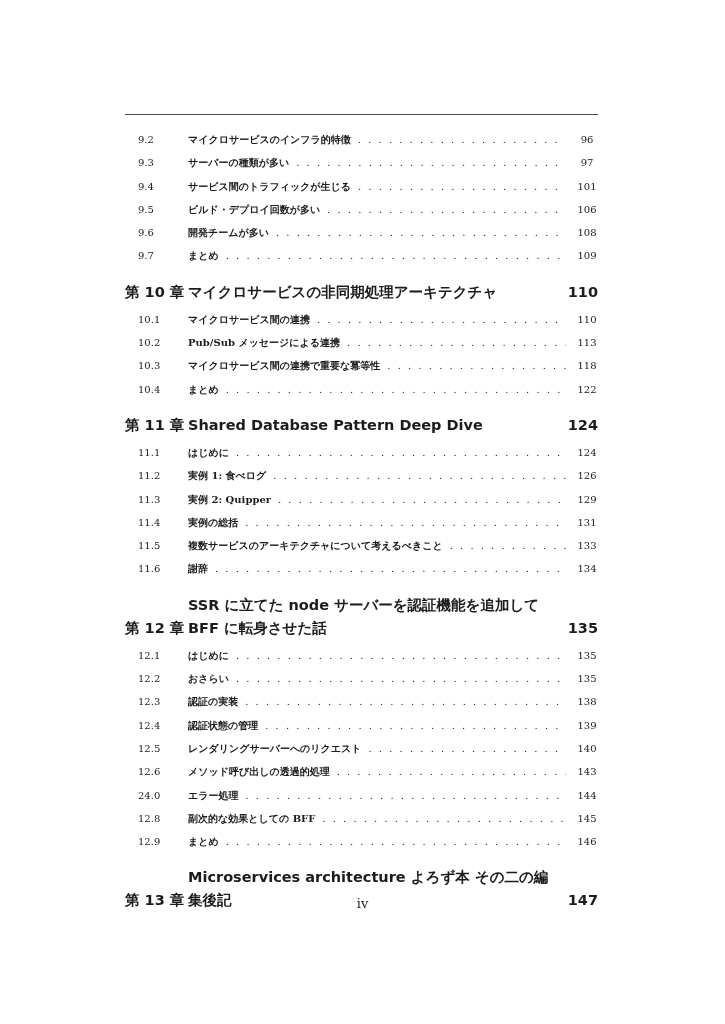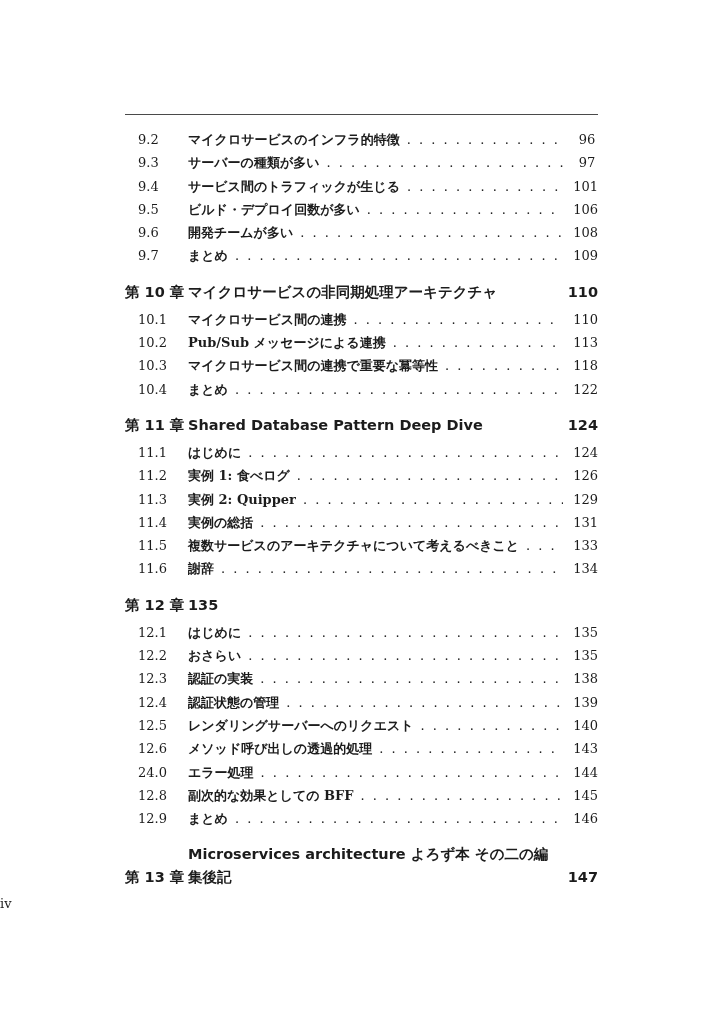--- a/index.html
+++ b/index.html
@@ -29,21 +29,21 @@
     left: 125px;
     top: 128px;
     width: 473px;
   }
   .toc-section { display: block; }
 
   
   .entry-row {
     display: flex;
     align-items: baseline;
-    font-size: 13px;
+    font-size: 10px;
     line-height: 23.3px;
     padding-left: 13px;
   }
   .entry-num {
     flex: none;
     width: 50px;
   }
   .entry-title {
     flex: none;
     white-space: nowrap;
@@ -87,20 +87,21 @@
     min-width: 24px;
     text-align: right;
   }
 
   
   .page-footer {
     position: absolute;
     top: 896px;
     left: 0;
     width: 100%;
+    text-align: center;
     font-size: 13px;
   }
 </style>
 </head>
 <body>
 
 <div class="page">
   <div class="page-rule"></div>
   <main class="toc">
       <section class="toc-section">
@@ -211,20 +212,21 @@
         <div class="entry-row">
           <span class="entry-num">11.6</span>
           <span class="entry-title">謝辞</span>
           <span class="dots">. . . . . . . . . . . . . . . . . . . . . . . . . . . . . . . . . . . . . . . . . . . . . . . . . . . . . . . . . . . . . . . . . . . . . . . . . . . . . . . . . . . . . . . . . . . . . . . . . . . . . . . . . . . . . . . . . . . . . . . . </span>
           <span class="entry-page">134</span>
         </div>
       </section>
       <section class="toc-section">
         <div class="chapter-row">
           <span class="chapter-label">第 12 章</span>
+          <span class="chapter-title">SSR に立てた node サーバーを認証機能を追加して BFF に転身させた話</span>
           <span class="chapter-page">135</span>
         </div>
         <div class="entry-row">
           <span class="entry-num">12.1</span>
           <span class="entry-title">はじめに</span>
           <span class="dots">. . . . . . . . . . . . . . . . . . . . . . . . . . . . . . . . . . . . . . . . . . . . . . . . . . . . . . . . . . . . . . . . . . . . . . . . . . . . . . . . . . . . . . . . . . . . . . . . . . . . . . . . . . . . . . . . . . . . . . . . </span>
           <span class="entry-page">135</span>
         </div>
         <div class="entry-row">
           <span class="entry-num">12.2</span>

